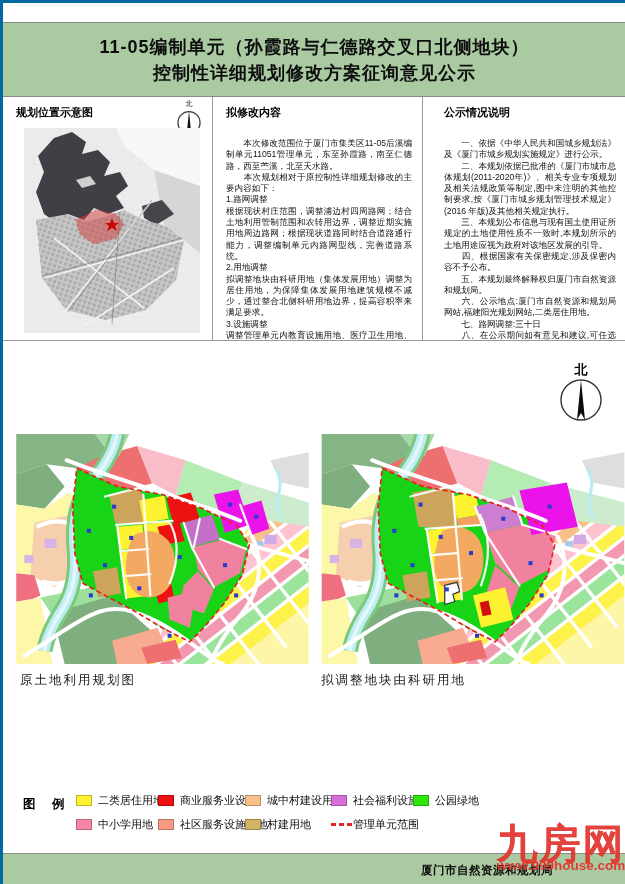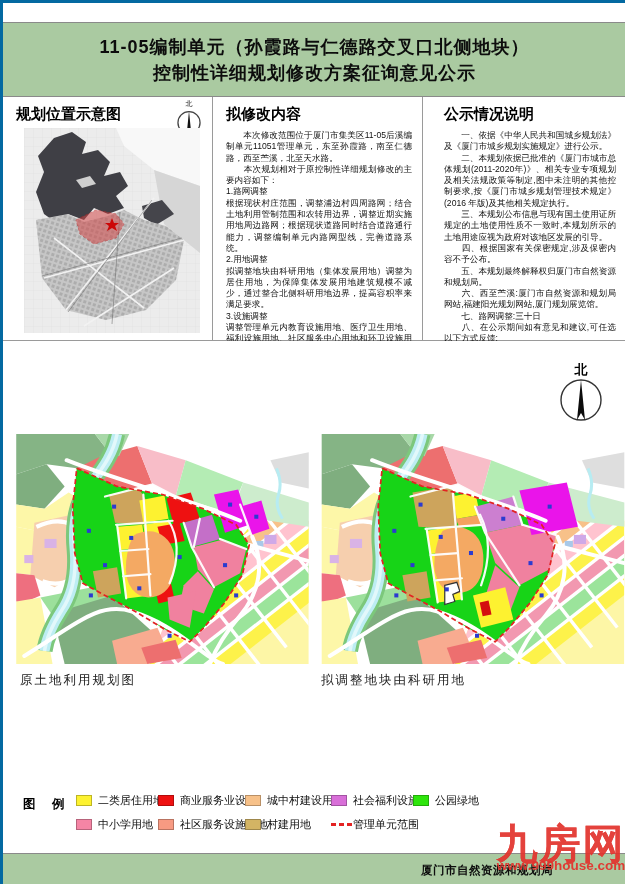--- a/index.html
+++ b/index.html
@@ -10,23 +10,23 @@
   .title-bar{height:73px;background:#aacaa1;border-top:1px solid #8a8a8a;border-bottom:1px solid #8a8a8a;
     display:flex;flex-direction:column;align-items:center;justify-content:center;}
   .title-bar .t1,.title-bar .t2{font-size:18px;font-weight:bold;color:#0d0d0d;line-height:26px;letter-spacing:1px;}
   
   .columns{display:flex;height:243px;border-bottom:1px solid #9a9a9a;}
   .col{position:relative;box-sizing:border-box;padding:6px 10px 0 13px;}
   .col+.col{border-left:1px solid #9a9a9a;}
   .col1{width:209px;}
   .col2{width:210px;}
   .col3{width:204px;flex:1;padding-left:21px;}
-  .col-heading{font-size:15px;font-weight:bold;color:#000;margin:2px 0 6px 0;}
+  .col-heading{font-size:11px;font-weight:bold;color:#000;margin:2px 0 6px 0;}
   .para{font-size:8.6px;line-height:11.3px;color:#111;text-align:justify;}
-  .para-block{margin-top:6px;}
+  .para-block{margin-top:18px;}
   
   .mini-compass{position:absolute;top:3px;right:10px;width:26px;text-align:center;}
   .mini-compass .n-label{font-size:7px;color:#111;line-height:7px;display:block;}
   
   .loc-map{position:absolute;left:21px;top:31px;}
   
   .maps-section{position:relative;height:449px;background:#fff;}
   .big-compass{position:absolute;left:555px;top:22px;width:46px;text-align:center;}
   .big-compass .n-label{font-size:13px;font-weight:bold;color:#000;line-height:14px;display:block;}
   .map-fig{position:absolute;top:93px;}
@@ -126,21 +126,21 @@
     </div>
 
     <div class="col col3">
       <div class="col-heading">公示情况说明</div>
       <div class="para-block" id="notice-paras">
           <div class="para">　　一、依据《中华人民共和国城乡规划法》及《厦门市城乡规划实施规定》进行公示。</div>
           <div class="para">　　二、本规划依据已批准的《厦门市城市总体规划(2011-2020年)》、相关专业专项规划及相关法规政策等制定,图中未注明的其他控制要求,按《厦门市城乡规划管理技术规定》(2016 年版)及其他相关规定执行。</div>
           <div class="para">　　三、本规划公布信息与现有国土使用证所规定的土地使用性质不一致时,本规划所示的土地用途应视为政府对该地区发展的引导。</div>
           <div class="para">　　四、根据国家有关保密规定,涉及保密内容不予公布。</div>
           <div class="para">　　五、本规划最终解释权归厦门市自然资源和规划局。</div>
-          <div class="para">　　六、西至苎溪:厦门市自然资源和规划局网站,福建阳光规划网站,厦门规划展览馆。</div>
+          <div class="para">　　六、公示地点:厦门市自然资源和规划局网站,福建阳光规划网站,二类居住用地。</div>
           <div class="para">　　七、路网调整:三十日</div>
           <div class="para">　　八、在公示期间如有意见和建议,可任选以下方式反馈:</div>
           <div class="para">　　厦门市自然资源和规划局网站:zygh.xm.gov.cn</div>
           <div class="para">　　福建阳光规划网站:220.160.53.57:7777/yggh/#/</div>
           <div class="para">　　厦门规划展览馆</div>
         </div>
     </div>
   </div>
 
   <div class="maps-section">

